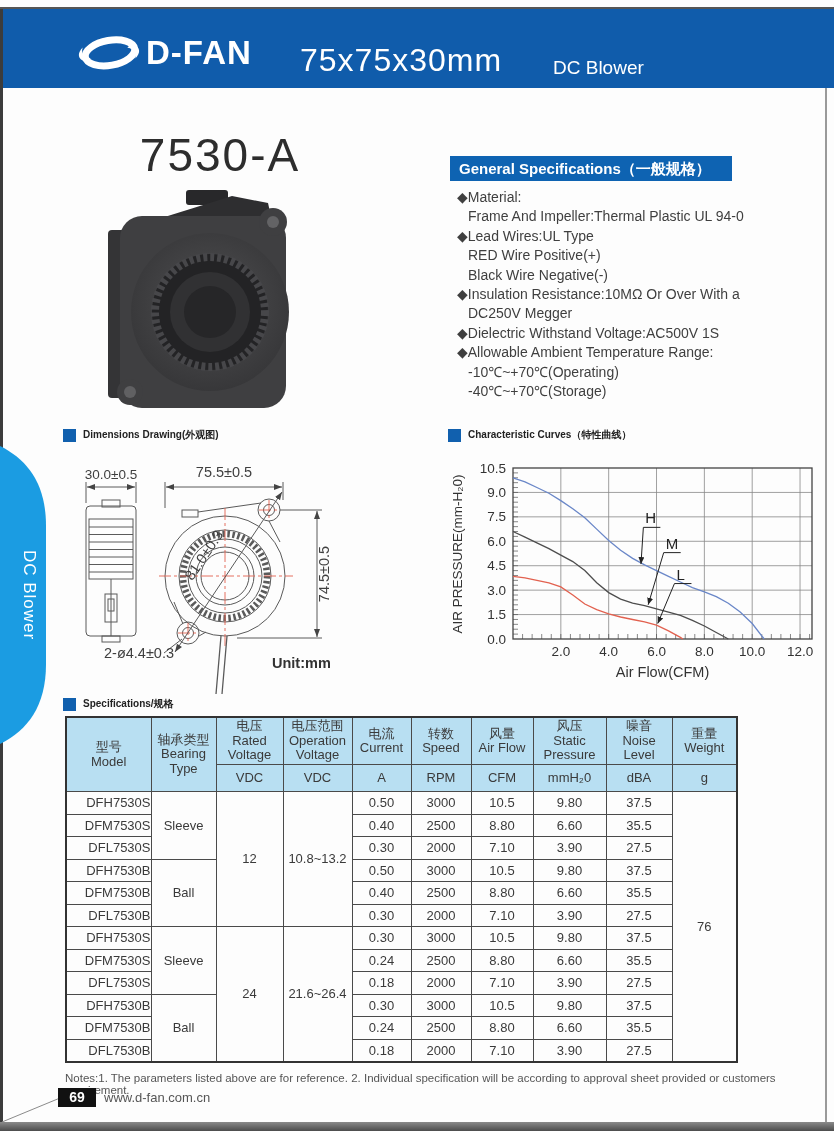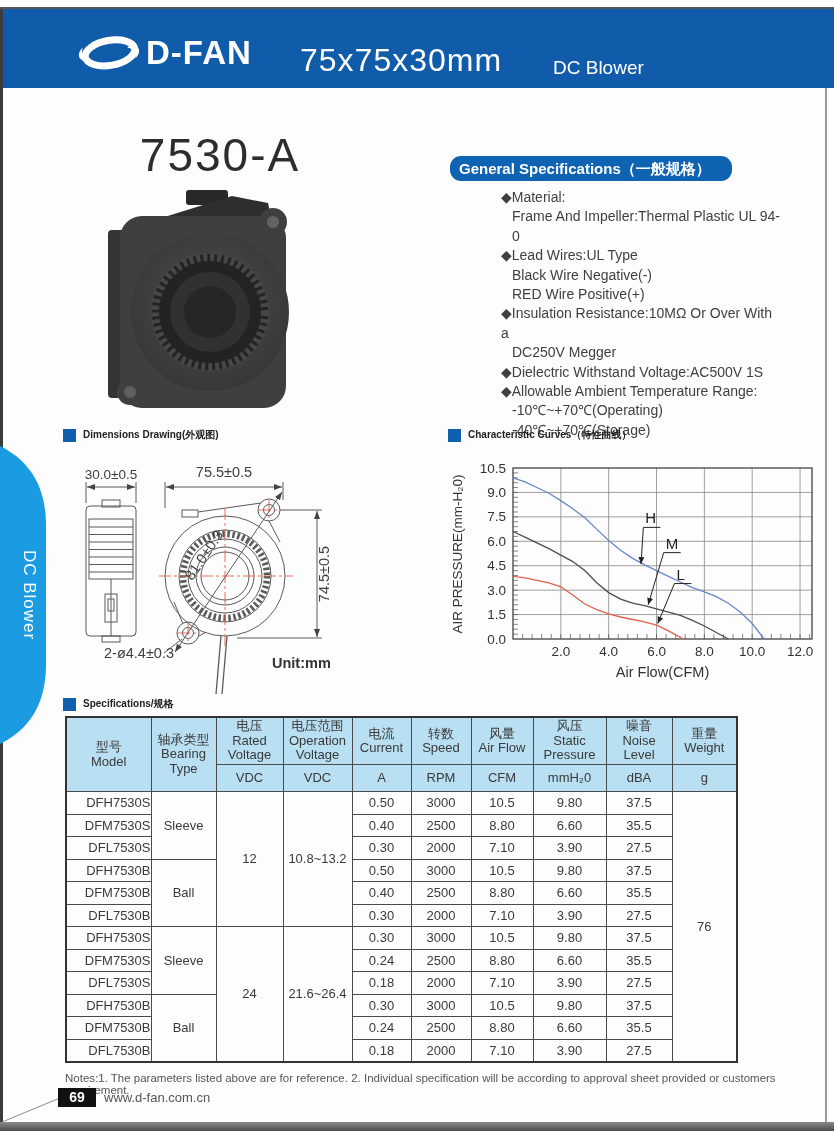--- a/index.html
+++ b/index.html
@@ -18,23 +18,23 @@
   
   .left-edge{left:0;top:9px;width:3px;height:1115px;background:#3c3c3c;}
   .right-edge{left:825px;top:88px;width:2px;height:1036px;background:#9a9a9a;}
   .bottom-bar{left:0;top:1122px;width:834px;height:9px;background:linear-gradient(#8a8a8a,#4c4c4c);}
 
   .model-title{left:90px;top:128px;width:260px;text-align:center;
                font-size:46px;color:#2d2d2d;letter-spacing:2px;}
 
   
   .gs-bar{left:450px;top:156px;width:282px;height:25px;background:#0e63b2;color:#fff;
-          font-size:15px;font-weight:bold;line-height:25px;padding-left:9px;box-sizing:border-box;border-radius:11px;}
+          font-size:15px;font-weight:bold;line-height:25px;padding-left:9px;box-sizing:border-box;}
   .gs-list{left:452px;top:188px;width:330px;font-size:14px;color:#3f3f3f;line-height:19.4px;}
-  .gs-line{padding-left:5px;margin-left:44px;}
+  .gs-line{padding-left:5px;}
   .gs-line.ind{padding-left:16px;}
 
   .sec-head{font-size:10px;font-weight:bold;color:#222;display:flex;align-items:center;}
   .blue-sq{display:inline-block;width:13px;height:13px;background:#1160ae;margin-right:7px;}
 
   
   .tbl-wrap{left:65px;top:716px;}
   table.spec{border-collapse:collapse;table-layout:fixed;width:671px;border:2px solid #333;}
   table.spec th,table.spec td{border:1px solid #4a4a4a;font-size:13px;color:#3a3a3a;
       text-align:center;padding:0;overflow:hidden;}
@@ -104,22 +104,22 @@
     <circle cx="120" cy="124" r="55" fill="none" stroke="#47474a" stroke-width="8" stroke-dasharray="4 3"></circle>
     <circle cx="120" cy="124" r="40" fill="#313133"></circle>
     <circle cx="120" cy="124" r="26" fill="#262628"></circle>
   </svg>
 
   <div class="abs gs-bar">General Specifications（一般规格）</div>
   <div class="abs gs-list" id="gs-list">
       <div class="gs-line">◆Material:</div>
       <div class="gs-line ind">Frame And Impeller:Thermal Plastic UL 94-0</div>
       <div class="gs-line">◆Lead Wires:UL Type</div>
+      <div class="gs-line ind">RED Wire Positive(+)</div>
       <div class="gs-line ind">Black Wire Negative(-)</div>
-      <div class="gs-line ind">RED Wire Positive(+)</div>
       <div class="gs-line">◆Insulation Resistance:10MΩ Or Over With a</div>
       <div class="gs-line ind">DC250V Megger</div>
       <div class="gs-line">◆Dielectric Withstand Voltage:AC500V 1S</div>
       <div class="gs-line">◆Allowable Ambient Temperature Range:</div>
       <div class="gs-line ind">-10℃~+70℃(Operating)</div>
       <div class="gs-line ind">-40℃~+70℃(Storage)</div>
     </div>
 
   <div class="abs sec-head" style="left:63px;top:428px">
     <span class="blue-sq"></span>

